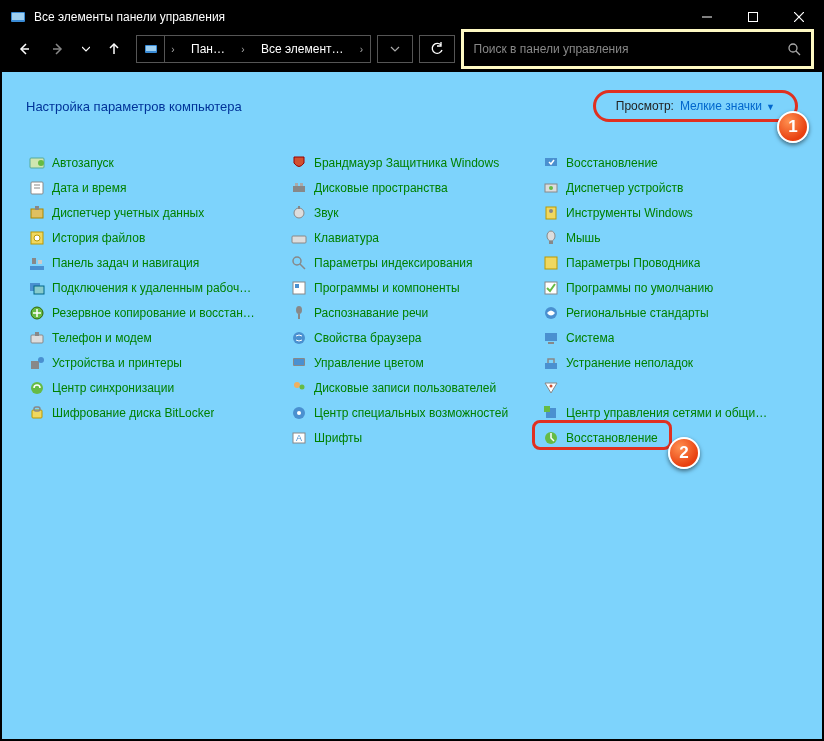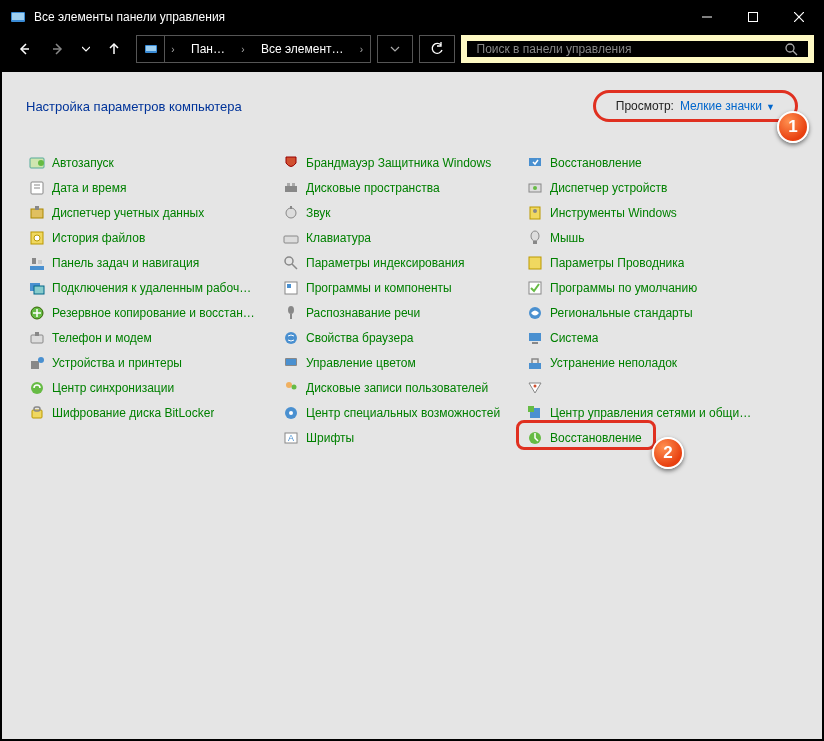--- a/index.html
+++ b/index.html
@@ -69,31 +69,31 @@
     width:16px;display:flex;align-items:center;justify-content:center;
     font-size:10px;color:#aaa;height:100%;
   }
   .addr-dropdown {
     width:36px;height:28px;border:1px solid #555;display:flex;align-items:center;justify-content:center;color:#aaa;cursor:pointer;
   }
   .refresh-btn {
     width:36px;height:28px;border:1px solid #555;display:flex;align-items:center;justify-content:center;color:#fff;cursor:pointer;
   }
   .search-box {
-    flex:1;height:28px;border:6px solid #fef9c3;display:flex;align-items:center;padding:0 10px;color:#888;font-size:12px;
+    flex:1;height:40px;border:3px solid #fef9c3;display:flex;align-items:center;padding:0 10px;color:#888;font-size:12px;
   }
   .search-input {
     flex:1;background:transparent;border:none;outline:none;color:#fff;font-size:12px;
   }
   .search-input::placeholder{color:#888;}
   .search-icon {color:#aaa;cursor:pointer;}
   .content {
     position:absolute;
     top:70px;left:0;right:0;bottom:0;
-    background:#e5e5e5;
+    background:#7dd3fc;
     padding: 18px 24px;
     overflow:hidden;
   }
   .header-row {
     display:flex;align-items:center;justify-content:space-between;
     margin-bottom:28px;
   }
   .page-title {
     color:#003399;
     font-size:13px;
@@ -117,21 +117,21 @@
     border:2px solid #fff;
     box-shadow:0 2px 4px rgba(0,0,0,0.5);
     color:#fff;font-weight:bold;font-size:17px;
     display:flex;align-items:center;justify-content:center;
     z-index:10;
   }
   .badge1 { right:-14px; bottom:-24px;}
   .items-grid {
     display:grid;
     grid-template-columns: 250px 240px 260px;
-    column-gap:4px;
+    column-gap:12px;
   }
   .item {
     display:flex;align-items:center;
     height:25px;
     font-size:12px;
     color:#008000;
     cursor:pointer;
     padding-left:2px;
     white-space:nowrap;
     overflow:hidden;

